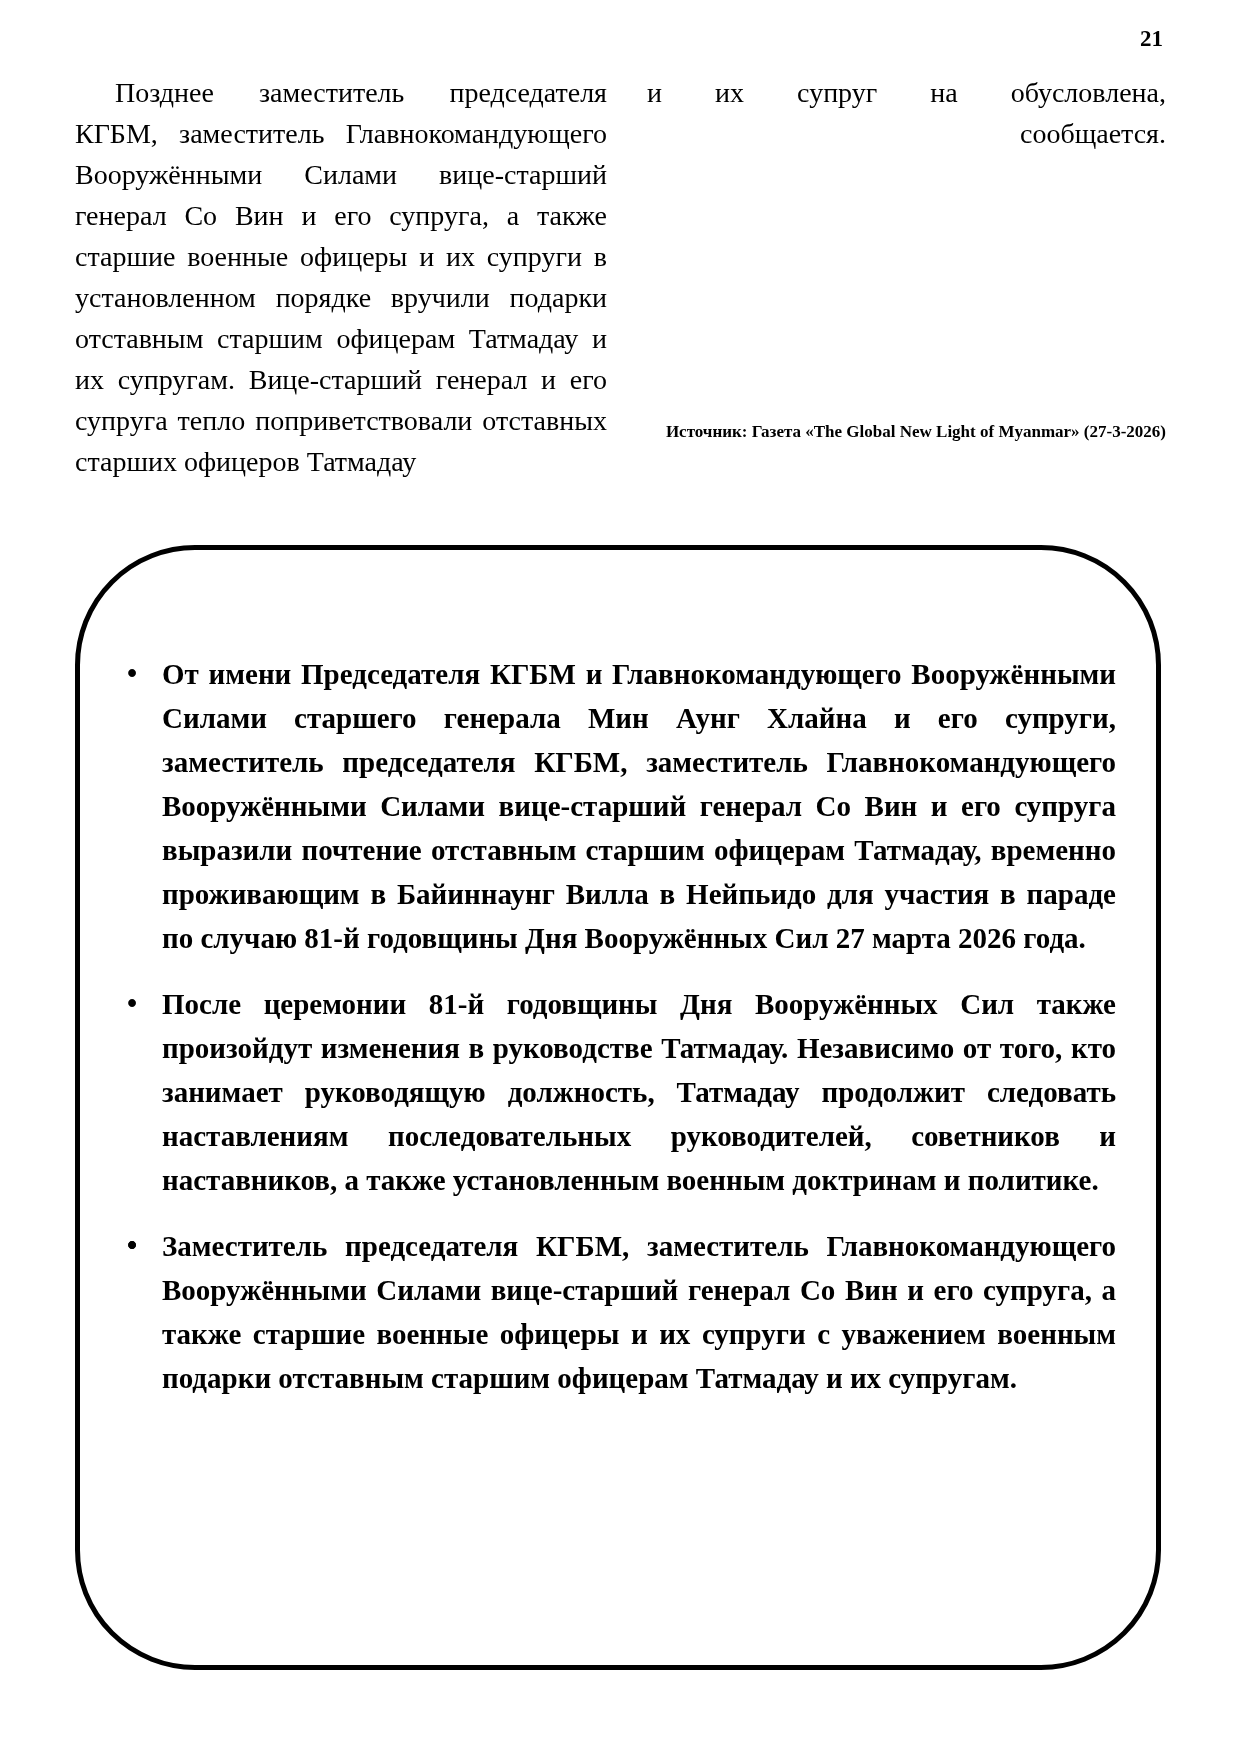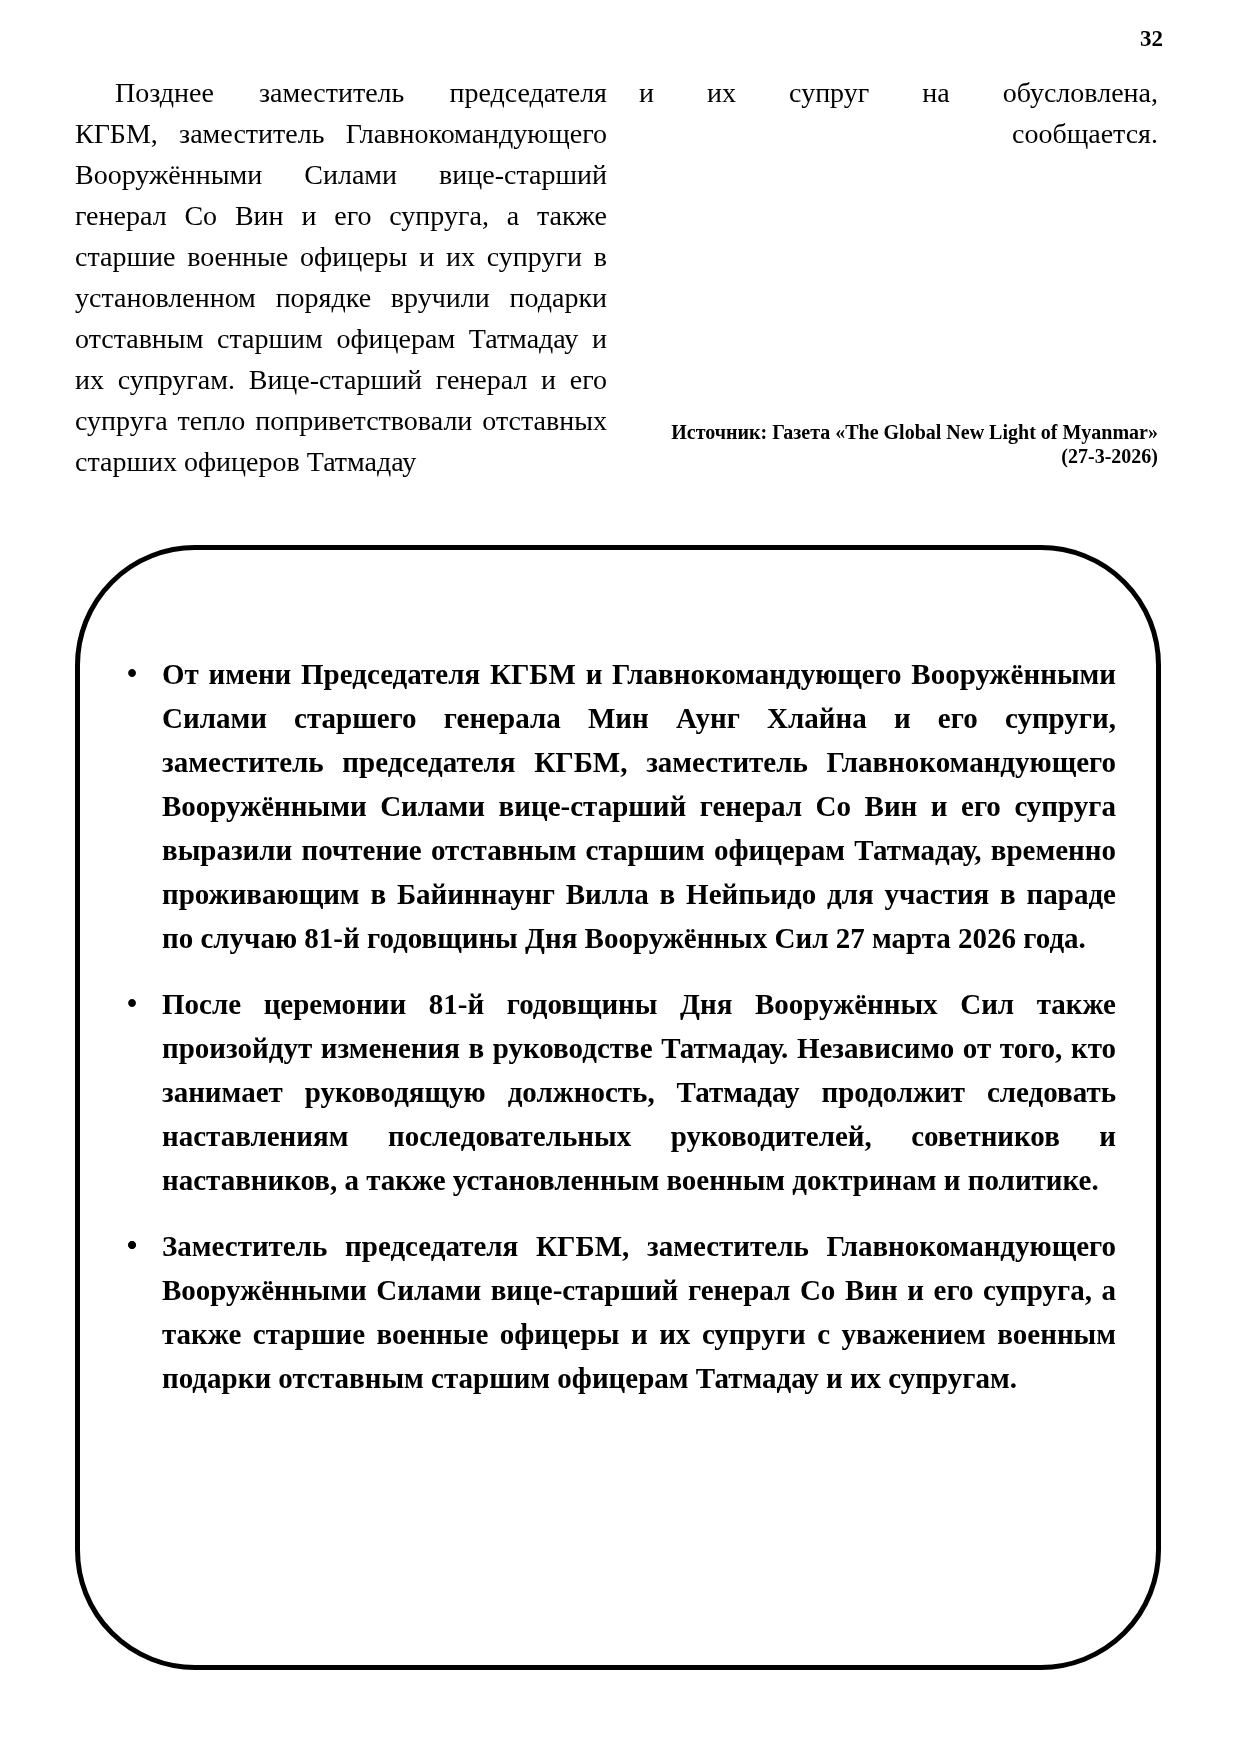--- a/index.html
+++ b/index.html
@@ -18,40 +18,40 @@
     right: 78px;
     font-size: 23px;
     font-weight: bold;
   }
   .article {
     position: absolute;
     top: 72px;
     left: 75px;
     width: 1091px;
     display: flex;
-    gap: 32px;
+    gap: 40px;
   }
   .col { font-size: 28px; line-height: 41px; }
   .col-left  { width: 532px; }
   .col-right { width: 519px; }
   .col-left p {
     margin: 0;
     text-align: justify;
     text-indent: 40px;
     hyphens: none;
   }
   .col-right .cont-line1 {
     display: block;
     text-align: justify;
     text-align-last: justify;
   }
   .col-right .cont-line2 { display: block; text-align: right; }
   .source-line {
     margin-top: 266px;
-    font-size: 20px;
+    font-size: 17px;
     font-weight: bold;
     text-align: right;
     line-height: 24px;
   }
   .summary-box {
     position: absolute;
     top: 545px;
     left: 75px;
     width: 1086px;
     height: 1125px;
@@ -81,21 +81,21 @@
     top: -1px;
     font-weight: bold;
     font-size: 29px;
   }
 </style>
 </head>
 <body>
 
 <div class="page">
 
-  <div class="page-number">32</div>
+  <div class="page-number">21</div>
 
   <div class="article">
     <div class="col col-left">
       <p>Позднее заместитель председателя КГБМ, заместитель Главнокомандующего Вооружёнными Силами вице-старший генерал Со Вин и его супруга, а также старшие военные офицеры и их супруги в установленном порядке вручили подарки отставным старшим офицерам Татмадау и их супругам. Вице-старший генерал и его супруга тепло поприветствовали отставных старших офицеров Татмадау</p>
     </div>
     <div class="col col-right">
       <span class="cont-line1">и их супруг на обусловлена,</span>
       <span class="cont-line2">сообщается.</span>
       <div class="source-line">Источник: Газета «The Global New Light of Myanmar» (27-3-2026)</div>
     </div>

